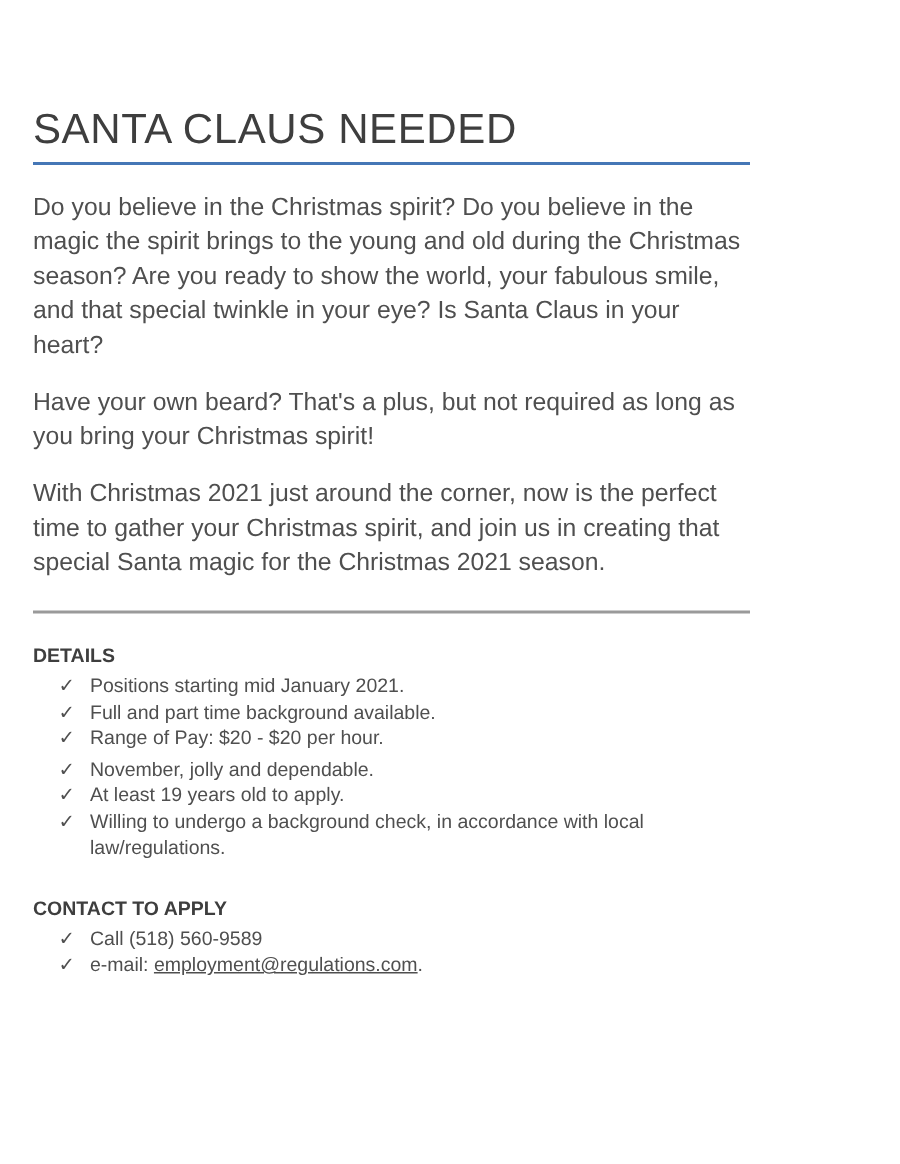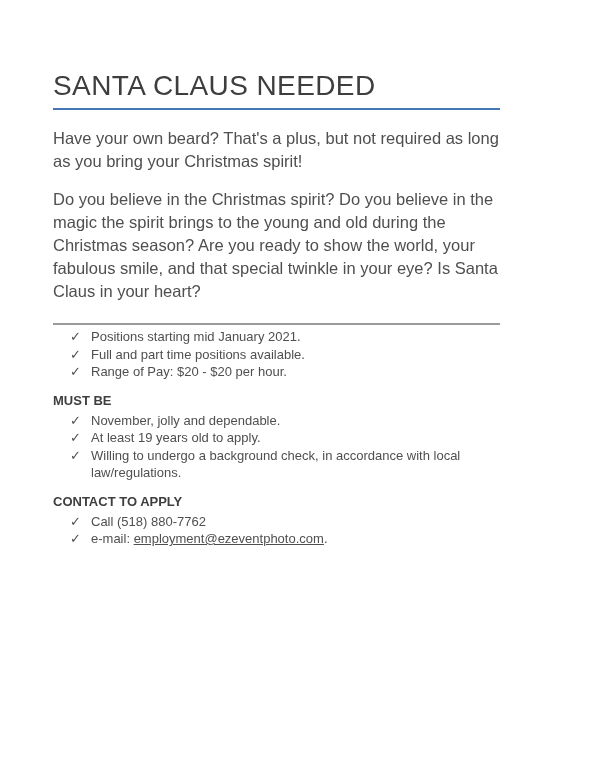--- a/index.html
+++ b/index.html
@@ -4,21 +4,21 @@
 <style>
   * { margin: 0; padding: 0; box-sizing: border-box; }
   html, body { background: #ffffff; }
   body { font-family: "Liberation Sans", sans-serif; }
 
   .page {
     position: relative;
     width: 552px;
     height: 776px;
     background: #ffffff;
-    padding: 72px 52px 0 53px;
+    padding: 72px 52px 0 22px;
     overflow: hidden;
   }
 
   .doc-title {
     font-size: 28px;
     font-weight: 400;
     letter-spacing: 0.4px;
     line-height: 28px;
     color: #3e3e3e;
   }
@@ -44,21 +44,21 @@
   }
 
   .section h2 {
     font-size: 13px;
     font-weight: 700;
     line-height: 16px;
     color: #3e3e3e;
   }
   .section.details h2 { margin-top: 20px; }
   .section.must-be h2 { margin-top: 12px; }
-  .section.contact h2 { margin-top: 12px; }
+  .section.contact h2 { margin-top: 24px; }
 
   .section ul {
     list-style: none;
     margin-top: 3px;
     padding-left: 17px;
   }
 
   .section li {
     display: flex;
     font-size: 13px;
@@ -82,45 +82,46 @@
 </style>
 </head>
 <body>
 
 <div class="page">
 
   <h1 class="doc-title">SANTA CLAUS NEEDED</h1>
   <div class="title-rule"></div>
 
   <div class="intro">
+    <p>Do you believe in the Christmas spirit? Do you believe in the magic the spirit brings to the young and old during the Christmas season? Are you ready to show the world, your fabulous smile, and that special twinkle in your eye? Is Santa Claus in your heart?</p>
     <p>Have your own beard? That's a plus, but not required as long as you bring your Christmas spirit!</p>
-    <p>Do you believe in the Christmas spirit? Do you believe in the magic the spirit brings to the young and old during the Christmas season? Are you ready to show the world, your fabulous smile, and that special twinkle in your eye? Is Santa Claus in your heart?</p>
+    <p>With Christmas 2021 just around the corner, now is the perfect time to gather your Christmas spirit, and join us in creating that special Santa magic for the Christmas 2021 season.</p>
   </div>
 
   <div class="section-rule"></div>
 
   <div class="section details">
+    <h2>DETAILS</h2>
     <ul>
       <li>
         <span class="check">✓</span>
         <span class="li-text">Positions starting mid January 2021.</span>
       </li>
       <li>
         <span class="check">✓</span>
-        <span class="li-text">Full and part time positions available.</span>
+        <span class="li-text">Full and part time background available.</span>
       </li>
       <li>
         <span class="check">✓</span>
         <span class="li-text">Range of Pay: $20 - $20 per hour.</span>
       </li>
     </ul>
   </div>
 
   <div class="section must-be">
-    <h2>MUST BE</h2>
     <ul>
       <li>
         <span class="check">✓</span>
         <span class="li-text">November, jolly and dependable.</span>
       </li>
       <li>
         <span class="check">✓</span>
         <span class="li-text">At least 19 years old to apply.</span>
       </li>
       <li>
@@ -128,22 +129,22 @@
         <span class="li-text">Willing to undergo a background check, in accordance with local law/regulations.</span>
       </li>
     </ul>
   </div>
 
   <div class="section contact">
     <h2>CONTACT TO APPLY</h2>
     <ul>
       <li>
         <span class="check">✓</span>
-        <span class="li-text">Call (518) 880-7762</span>
+        <span class="li-text">Call (518) 560-9589</span>
       </li>
       <li>
         <span class="check">✓</span>
-        <span class="li-text"><span>e-mail: </span><a class="email-link">employment@ezeventphoto.com</a><span>.</span></span>
+        <span class="li-text"><span>e-mail: </span><a class="email-link">employment@regulations.com</a><span>.</span></span>
       </li>
     </ul>
   </div>
 
 </div>
 
 </body></html>

